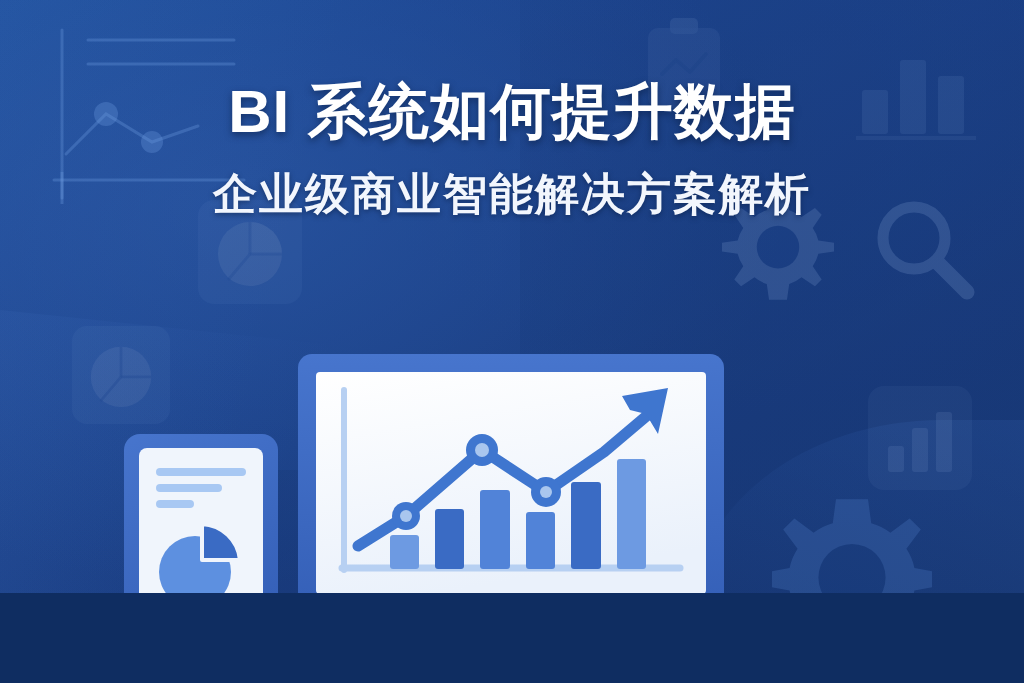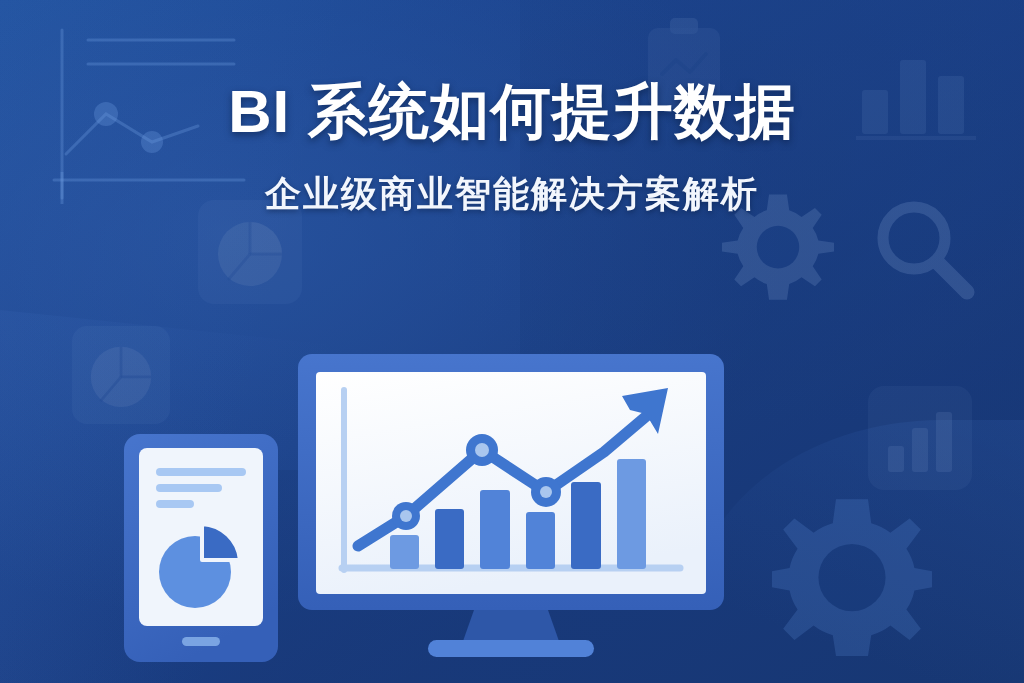--- a/index.html
+++ b/index.html
@@ -1,19 +1,19 @@
 <!DOCTYPE html>
 <html><head>
 <meta charset="utf-8">
 <title>BI Banner</title>
 <style>
   html,body{margin:0;padding:0;background:#0f2d61;}
   #stage{
     position:relative;
-    width:1024px;height:683px;
+    width:1024px;height:593px;
     overflow:hidden;
     font-family:"Liberation Sans","DejaVu Sans",sans-serif;
     background:
       radial-gradient(ellipse 900px 620px at 22% 34%, rgba(47,92,168,0.55) 0%, rgba(47,92,168,0.0) 62%),
       radial-gradient(ellipse 720px 520px at 78% 12%, rgba(30,68,140,0.45) 0%, rgba(30,68,140,0.0) 66%),
       linear-gradient(150deg,#1d4f9c 0%,#1c4692 22%,#1a3f86 48%,#18397a 72%,#173773 100%);
   }
 
   
   .sweep{position:absolute;pointer-events:none;}
@@ -56,21 +56,21 @@
     font-size:60px;
     line-height:76px;
     font-weight:bold;
     letter-spacing:1px;
     text-shadow:0 3px 7px rgba(8,26,60,0.55);
     white-space:nowrap;
   }
   .subtitle{
     margin-top:22px;
     color:#f2f6fd;
-    font-size:36px;
+    font-size:44px;
     line-height:44px;
     font-weight:bold;
     letter-spacing:2px;
     text-shadow:0 2px 5px rgba(8,26,60,0.5);
     white-space:nowrap;
   }
 
   
   #monitor{position:absolute;left:296px;top:352px;width:430px;height:310px;z-index:8;}
   #tablet{position:absolute;left:122px;top:432px;width:158px;height:232px;z-index:7;}

